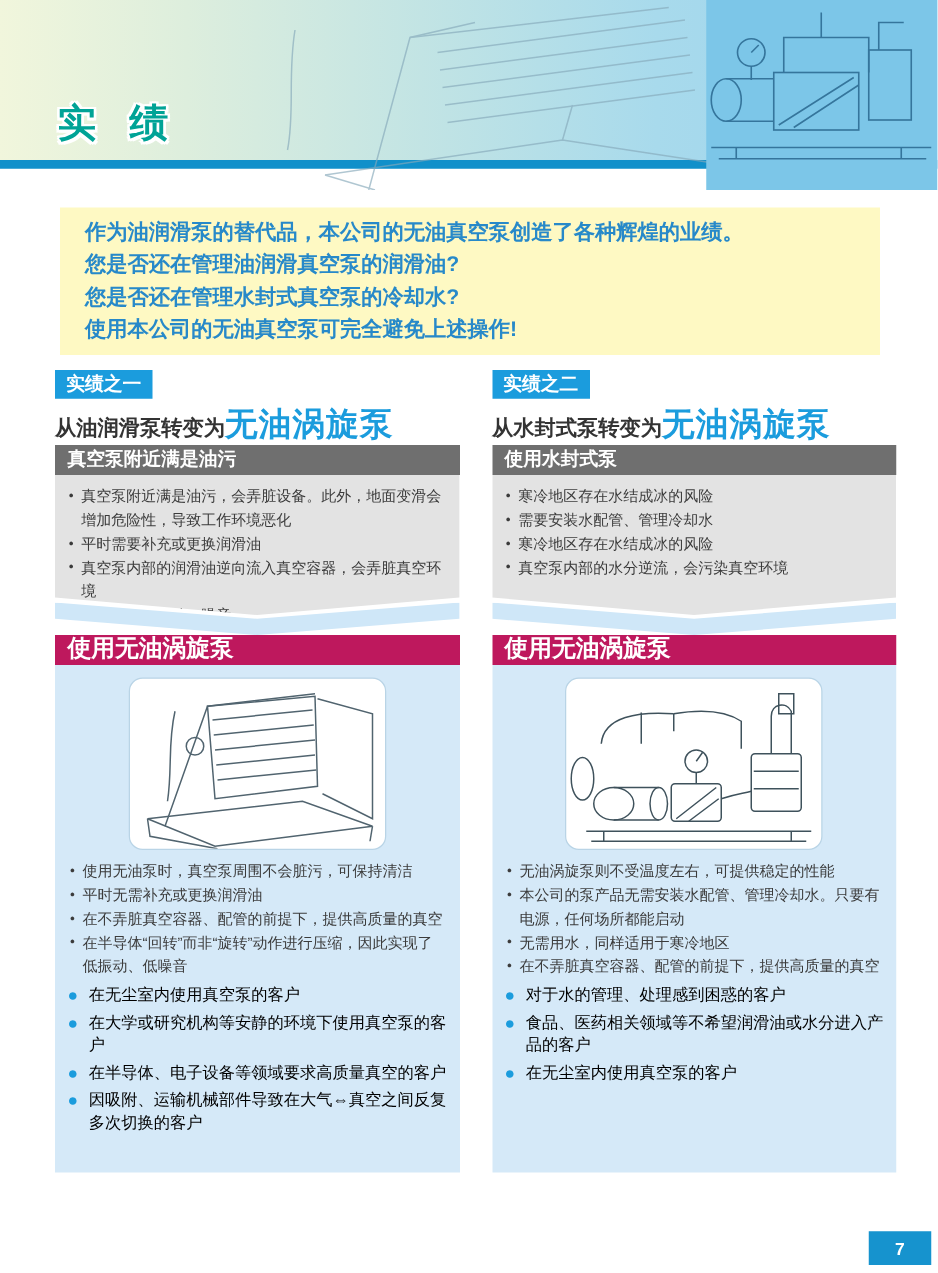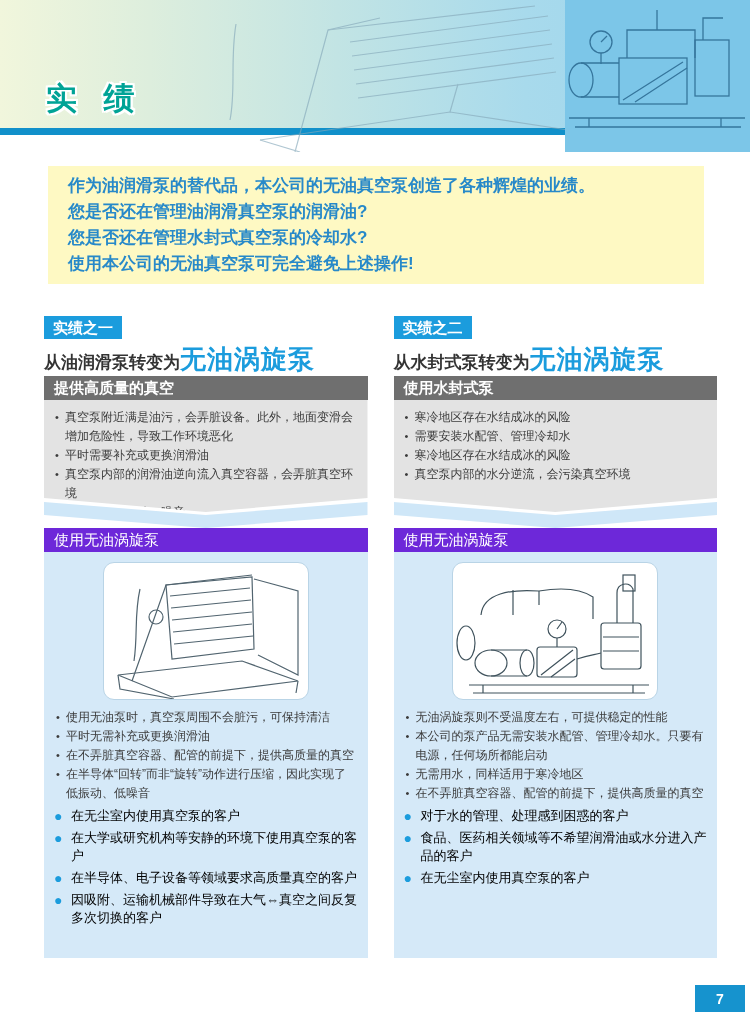--- a/index.html
+++ b/index.html
@@ -13,32 +13,32 @@
   .header-sketch-light{position:absolute;left:200px;top:0;}
   .header-right-block{position:absolute;right:0;top:0;width:185px;height:152px;background:#7cc6e8;overflow:hidden;}
   .page-title{position:absolute;left:46px;top:78px;font-size:31px;font-weight:bold;
     color:#00a396;letter-spacing:9px;
     text-shadow:-2px -2px 0 #fff,2px -2px 0 #fff,-2px 2px 0 #fff,2px 2px 0 #fff,0 -2px 0 #fff,0 2px 0 #fff,-2px 0 0 #fff,2px 0 0 #fff;}
   .divider{height:7px;background:#1190ca;}
   
   .intro{margin:31px 46px 0 48px;background:#fef9c3;padding:7px 20px;height:104px;}
   .intro .line{font-size:17px;line-height:26px;font-weight:bold;color:#2789c9;}
   
-  .columns{display:flex;gap:26px;margin:32px 33px 0 44px;height:642px;}
+  .columns{display:flex;gap:26px;margin:12px 33px 0 44px;height:642px;}
   .col{flex:1;display:flex;flex-direction:column;min-width:0;}
   .badge{align-self:flex-start;background:#1b9cdd;color:#fff;font-size:15px;font-weight:bold;padding:2px 9px;line-height:19px;}
   .heading{margin-top:3px;white-space:nowrap;height:34px;}
   .heading .prefix{font-size:17px;font-weight:bold;color:#333;}
   .heading .main{font-size:26px;font-weight:bold;color:#1b9cdd;letter-spacing:1px;}
   .problem-bar{background:#6f6f6f;color:#fff;font-size:15px;font-weight:bold;padding:3px 10px;line-height:18px;height:18px;}
   .problem-box{background:#e3e3e3;height:112px;box-sizing:border-box;padding:8px 9px 0;
     clip-path:polygon(0 0,100% 0,100% calc(100% - 14px),50% 100%,0 calc(100% - 14px));}
   .chevron{height:26px;margin-top:-10px;background:#cfe7f8;
     clip-path:polygon(0 0,50% 13px,100% 0,100% 13px,50% 26px,0 13px);}
-  .solution-bar{background:#6d28d9;color:#fff;font-size:15px;font-weight:normal;padding:3px 10px;line-height:18px;height:18px;}
+  .solution-bar{background:#be185d;color:#fff;font-size:19px;font-weight:bold;padding:3px 10px;line-height:18px;height:18px;}
   .panel{background:#d5e9f8;flex:1;min-height:0;padding:8px 10px;overflow:hidden;}
   .panel-img{background:#fff;border:1px solid #b9d4e6;border-radius:11px;width:204px;height:136px;margin:2px auto 8px;overflow:hidden;}
   
   ul{margin:0;padding:0;list-style:none;}
   .plain-list li{font-size:12px;line-height:19px;color:#3b3b3b;padding-left:12px;position:relative;}
   .plain-list li::before{content:"\2022";position:absolute;left:2px;top:0;font-size:11px;color:#3b3b3b;}
   .dot-list{margin-top:2px;}
   .circle-list{margin-top:2px;}
   .circle-list li{font-size:13px;line-height:18px;color:#000000;padding-left:17px;position:relative;margin-top:4px;}
   .circle-list li::before{content:"\25CF";position:absolute;left:0;top:0;font-size:14px;color:#1b9cdd;}
@@ -95,21 +95,21 @@
   <div class="line">使用本公司的无油真空泵可完全避免上述操作!</div>
 </div>
 
 <div class="columns">
 
   <div class="col">
     <div class="badge">实绩之一</div>
     <div class="heading">
       <span class="prefix">从油润滑泵转变为</span><span class="main">无油涡旋泵</span>
     </div>
-    <div class="problem-bar">提供高质量的真空</div>
+    <div class="problem-bar">真空泵附近满是油污</div>
     <div class="problem-box">
       <ul class="plain-list">
         <li>真空泵附近满是油污，会弄脏设备。此外，地面变滑会增加危险性，导致工作环境恶化</li>
         <li>平时需要补充或更换润滑油</li>
         <li>真空泵内部的润滑油逆向流入真空容器，会弄脏真空环境</li>
         <li>担心真空泵振动、噪音</li>
       </ul>
     </div>
     <div class="chevron"></div>
     <div class="solution-bar">使用无油涡旋泵</div>

